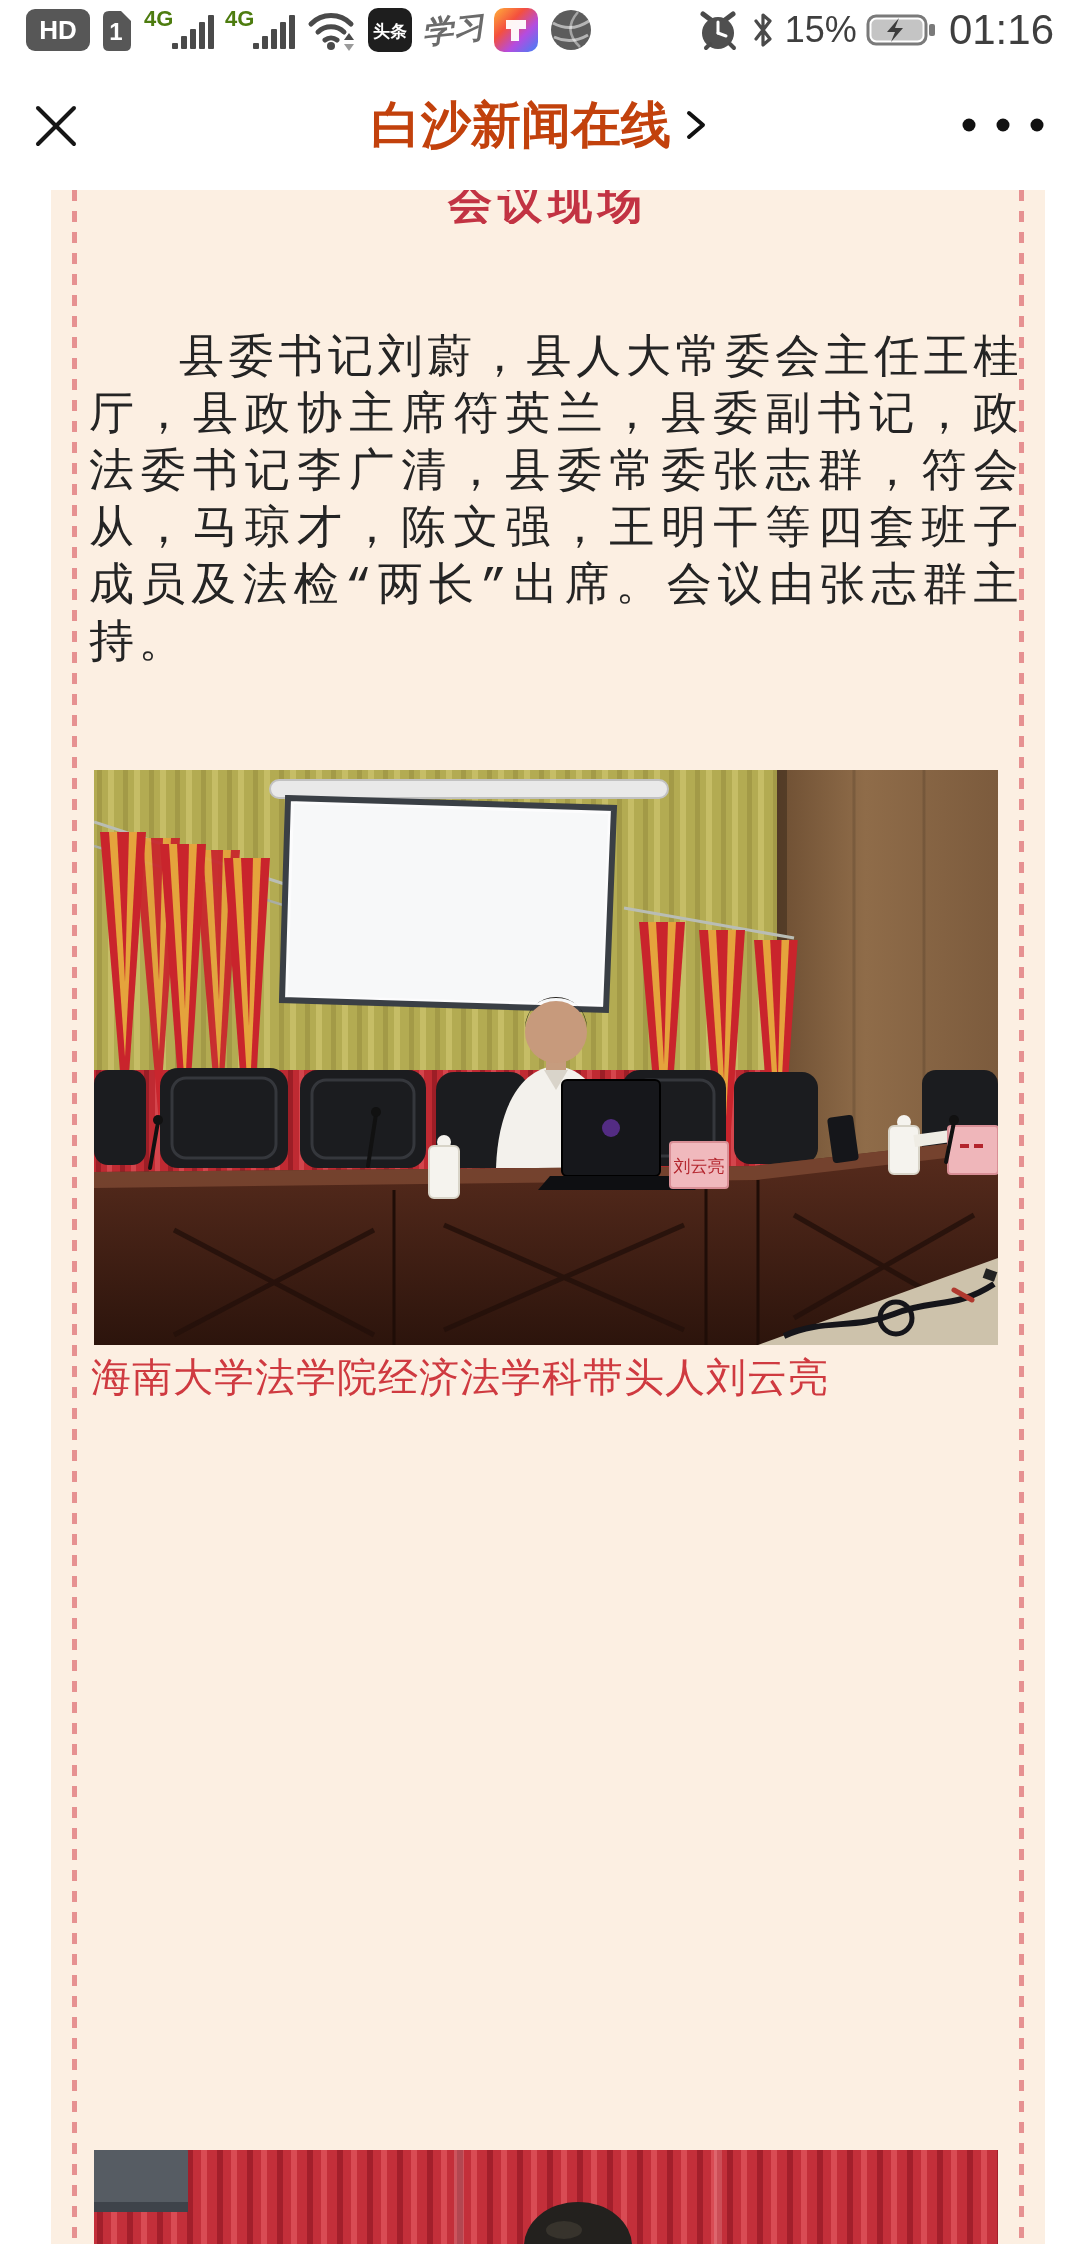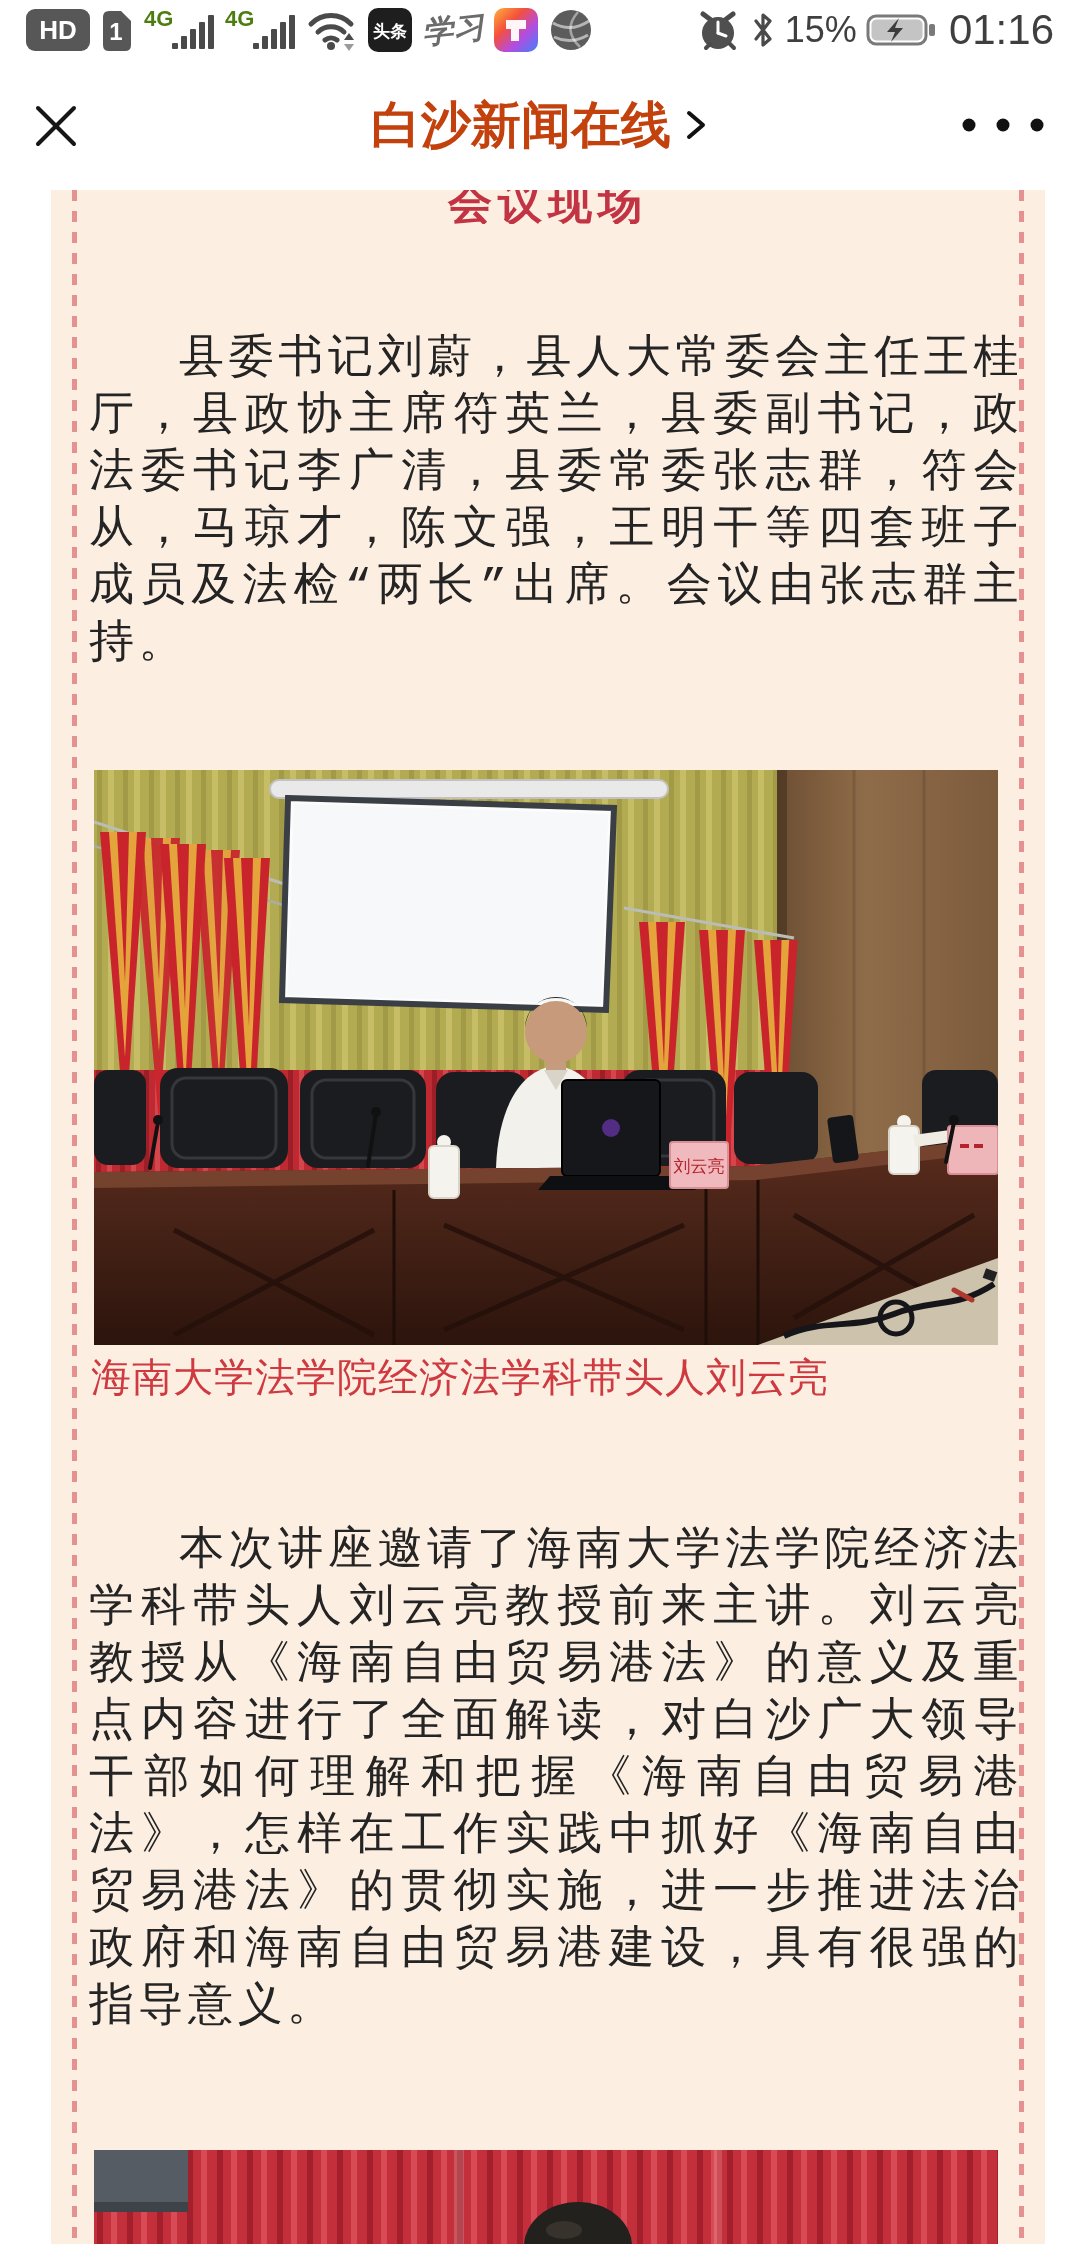--- a/index.html
+++ b/index.html
@@ -279,21 +279,20 @@
 
       <path d="M664,575 L904,488 L904,575 Z" fill="#cdc2ab"></path>
       <path d="M690,566 C730,548 760,560 800,544 S860,540 900,514" stroke="#15151a" stroke-width="6" fill="none"></path>
       <circle cx="802" cy="548" r="16" stroke="#15151a" stroke-width="5" fill="none"></circle>
       <path d="M860,520 l18,10" stroke="#b0392f" stroke-width="5" stroke-linecap="round"></path>
       <rect x="890" y="500" width="12" height="10" fill="#222" transform="rotate(20 896 505)"></rect>
     </svg>
 
     <div class="caption">海南大学法学院经济法学科带头人刘云亮</div>
 
-    <p class="para p2">本次讲座邀请了海南大学法学院经济法学科带头人刘云亮教授前来主讲。刘云亮教授从《海南自由贸易港法》的意义及重点内容进行了全面解读，对白沙广大领导干部如何理解和把握《海南自由贸易港法》，怎样在工作实践中抓好《海南自由贸易港法》的贯彻实施，进一步推进法治政府和海南自由贸易港建设，具有很强的指导意义。</p>
 
     <svg class="photo2" viewBox="0 0 904 96" preserveAspectRatio="none">
       <defs>
         <pattern id="curtR2" width="30" height="12" patternUnits="userSpaceOnUse">
           <rect width="30" height="12" fill="#c32f3a"></rect>
           <rect x="3" width="6" height="12" fill="#a21f2b"></rect>
           <rect x="17" width="6" height="12" fill="#d94b54"></rect>
         </pattern>
       </defs>
       <rect x="0" y="0" width="904" height="96" fill="url(#curtR2)"></rect>

